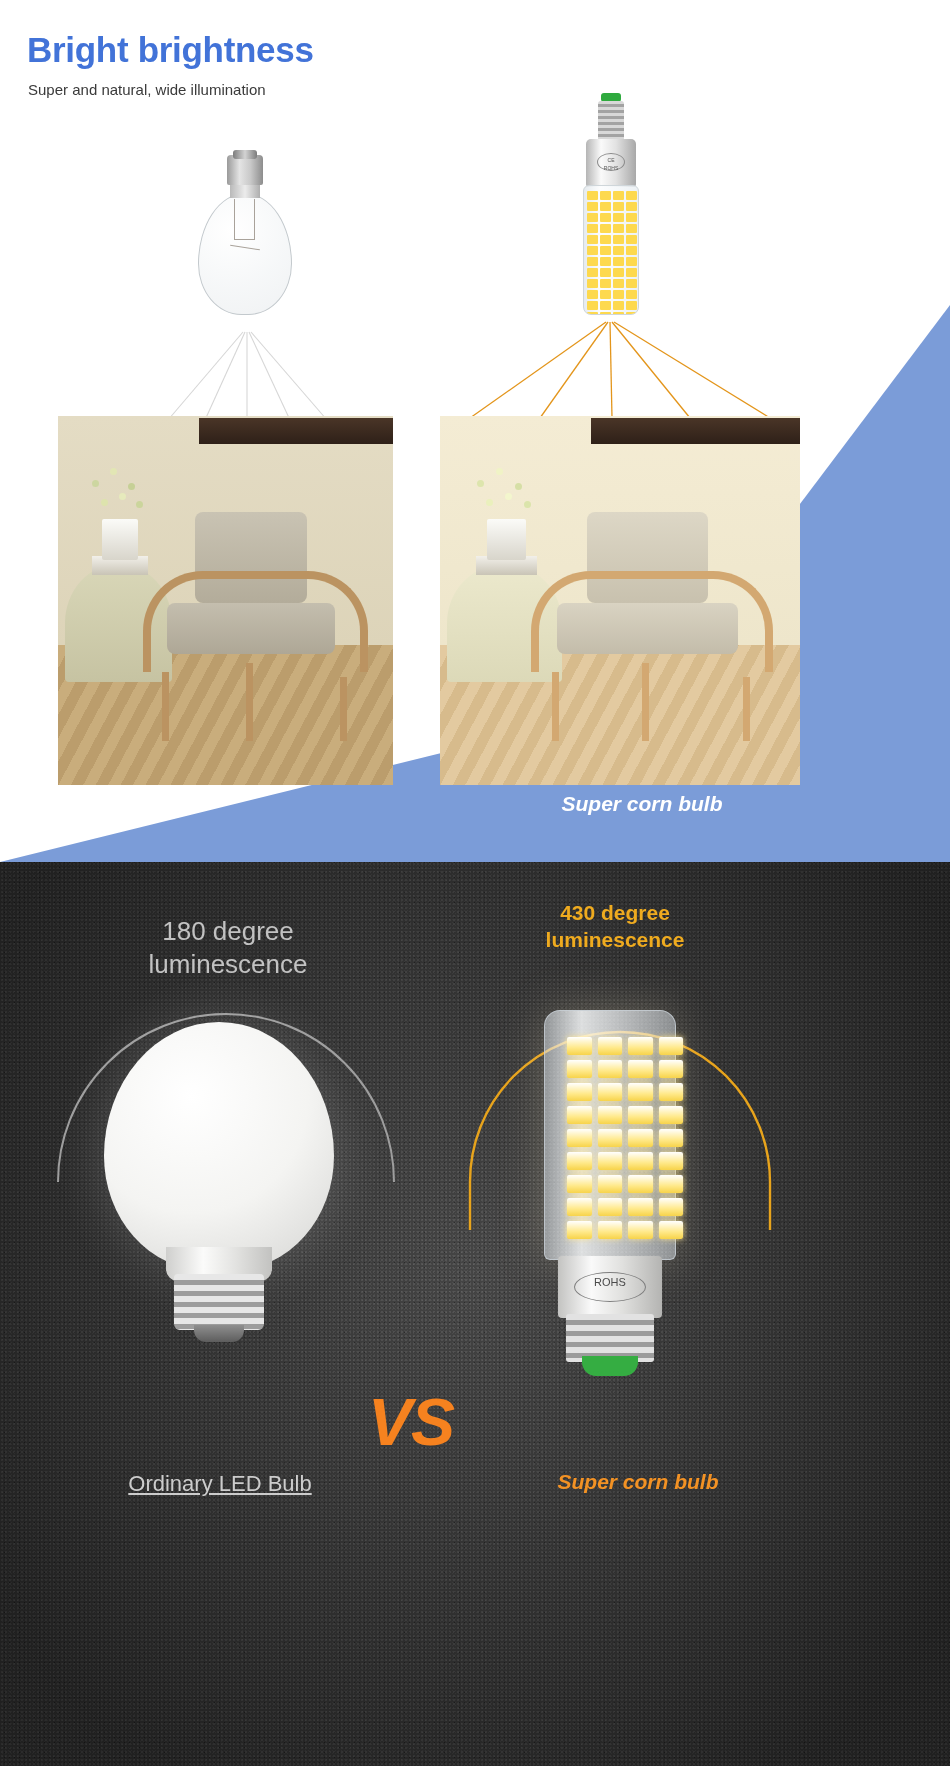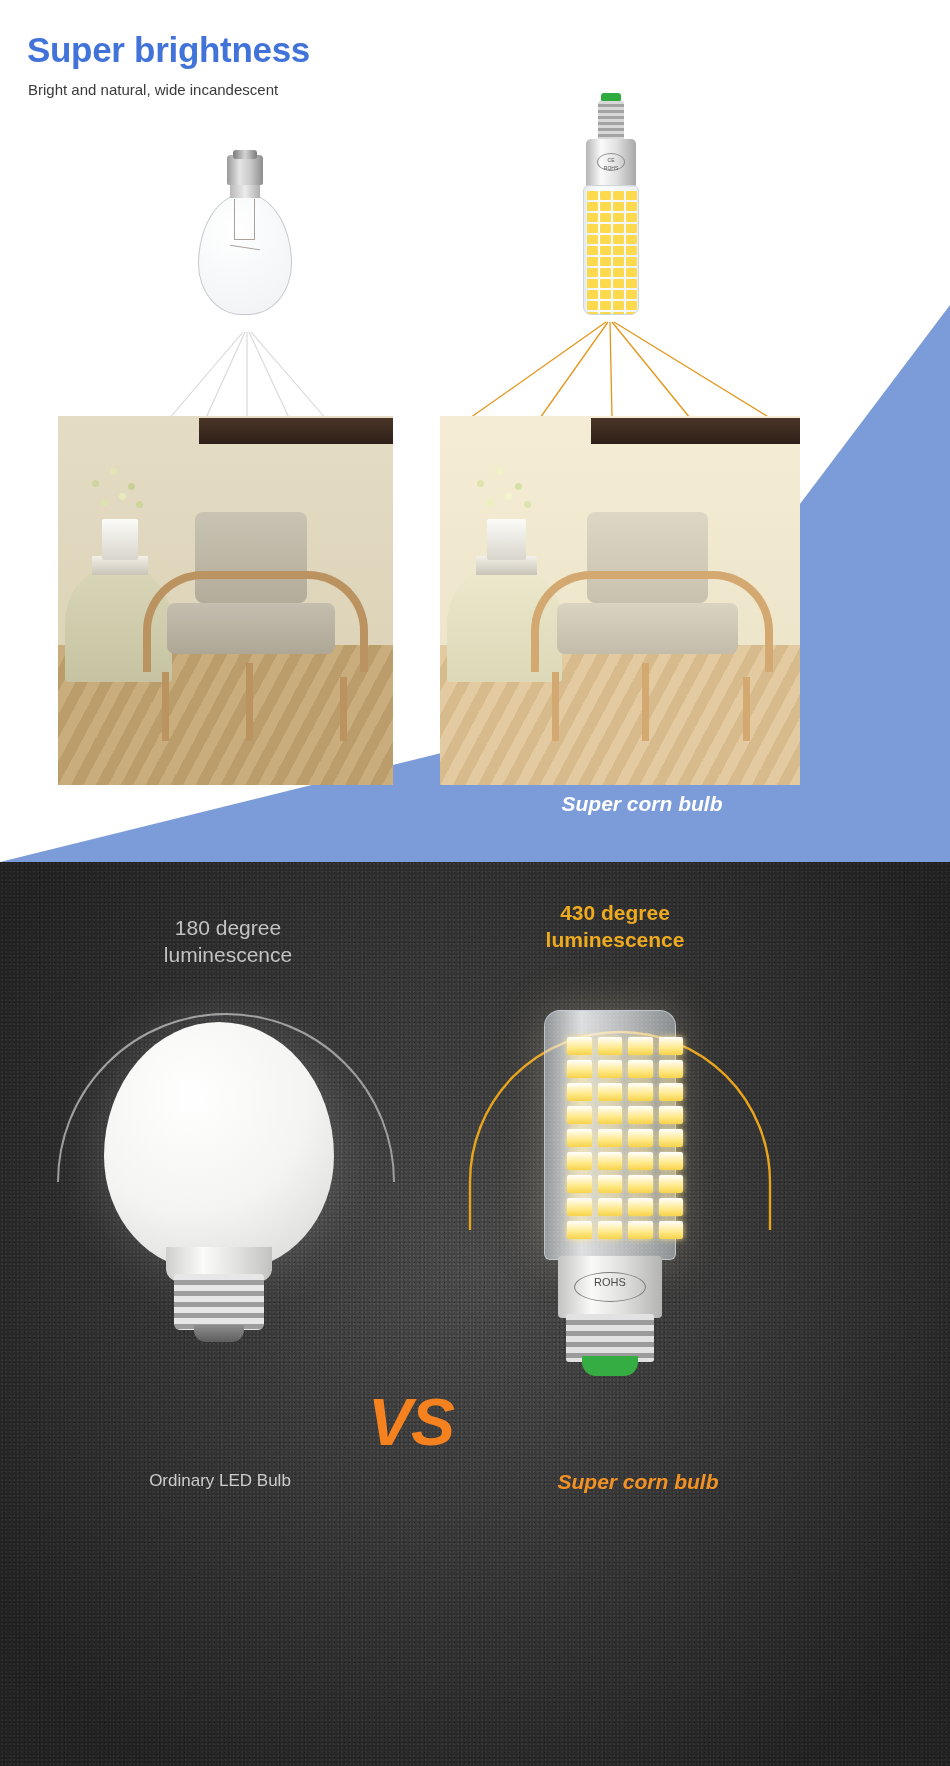--- a/index.html
+++ b/index.html
@@ -105,21 +105,21 @@
            background-image:
              radial-gradient(rgba(255,255,255,.11) 0.7px, transparent 0.8px),
              radial-gradient(rgba(0,0,0,.40) 0.7px, transparent 0.8px),
              radial-gradient(rgba(255,255,255,.06) 0.5px, transparent 0.6px);
            background-size:4px 4px, 5px 5px, 3px 3px;
            background-position:0 0, 2px 3px, 1px 2px; }
   .vignette { position:absolute; inset:0;
            background:radial-gradient(ellipse at 50% 45%, rgba(255,255,255,.05), rgba(0,0,0,.45) 85%); }
 
   .lbl-180 { position:absolute; left:118px; top:53px; width:220px; text-align:center;
-             font-size:21px; color:#c2c2c2; line-height:1.28; }
+             font-size:26px; color:#c2c2c2; line-height:1.28; }
   .lbl-360 { position:absolute; left:500px; top:38px; width:230px; text-align:center;
              font-size:21px; font-weight:bold; color:#efab1f; line-height:1.28; }
 
   .arc { position:absolute; }
 
   
   .led-bulb { position:absolute; left:104px; top:160px; width:230px; height:320px; }
   .lb-glass { position:absolute; left:0; top:0; width:230px; height:248px;
               background:radial-gradient(circle at 38% 30%, #ffffff, #f4f4f2 52%, #dcdcda 88%);
               border-radius:50% 50% 44% 44% / 54% 54% 46% 46%;
@@ -152,34 +152,34 @@
   .cg-screw { position:absolute; left:36px; top:304px; width:88px; height:48px;
               background:repeating-linear-gradient(180deg,#e2e2e2 0 6px,#9b9b9b 6px 11px);
               border-radius:3px; }
   .cg-tip   { position:absolute; left:52px; top:346px; width:56px; height:20px;
               background:#35ad42; border-radius:0 0 14px 14px; }
 
   .vs { position:absolute; left:368px; top:522px; font-size:66px; font-weight:bold;
         font-style:italic; color:#f6821f; letter-spacing:-1px;text-align:center; }
 
   .lbl-led-bulb  { position:absolute; left:80px; top:1471px; width:280px; text-align:center;
-                   font-size:17px; color:#cccccc; }
+                   font-size:22px; color:#cccccc;text-decoration:underline; }
   .lbl-corn-bulb { position:absolute; left:488px; top:1470px; width:300px; text-align:center;
                    font-size:21px; font-weight:bold; font-style:italic; color:#f39224; }
 </style>
 </head>
 <body>
 
 <div id="top-section">
 
   <div class="blue-wedge-tr"></div>
   <div class="blue-band-bottom"></div>
 
-  <div class="headline">Super brightness</div>
-  <div class="subline">Bright and natural, wide incandescent</div>
+  <div class="headline">Bright brightness</div>
+  <div class="subline">Super and natural, wide illumination</div>
 
   <div class="inc-bulb">
     <div class="inc-glass"></div>
     <div class="inc-fil">
       <i></i>
         <i></i>
         <i></i>
         <i></i>
     </div>
     <div class="inc-neck"></div>

